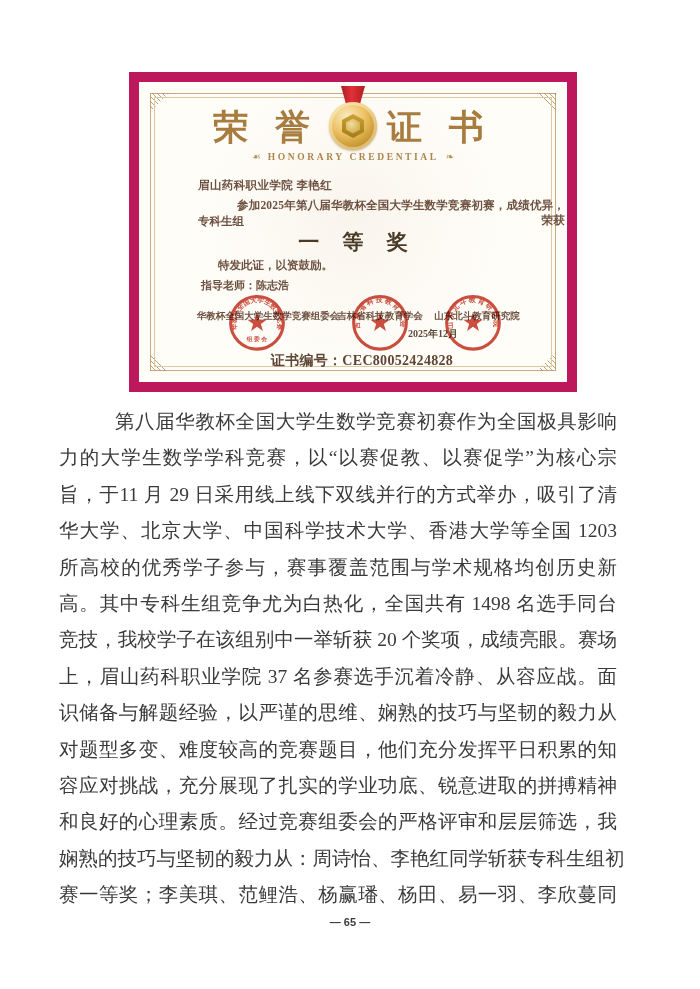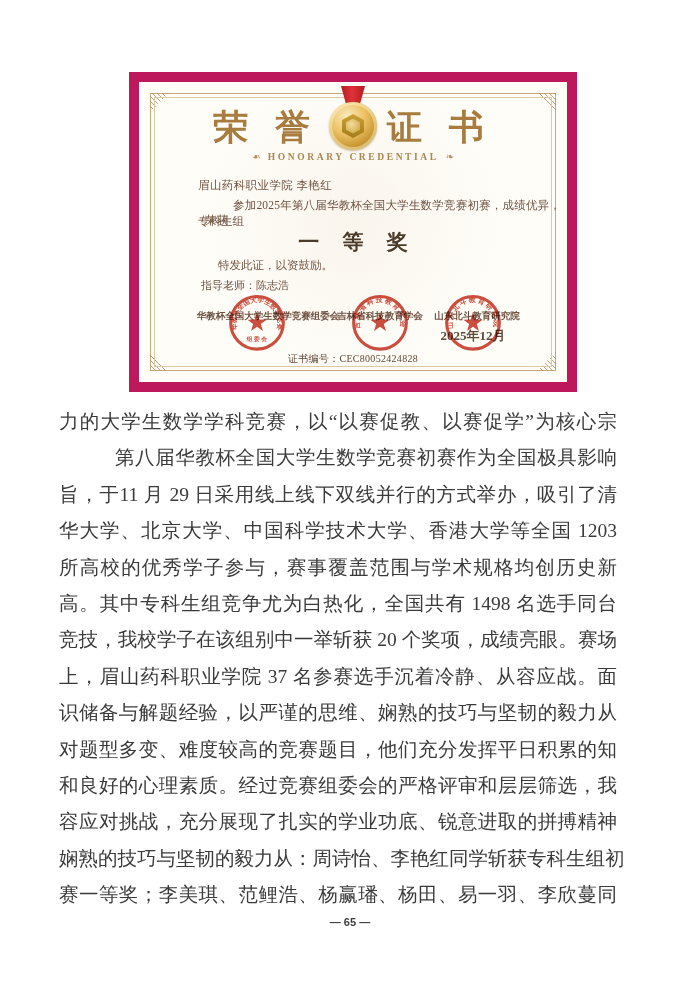--- a/index.html
+++ b/index.html
@@ -70,51 +70,51 @@
   .cert-subtitle-row{
     position:absolute;left:0;top:70px;width:100%;
     display:flex;align-items:center;justify-content:center;gap:7px;
     color:#b2905e;
   }
   .cert-subtitle{
     font-size:9.5px;font-weight:700;letter-spacing:2.6px;color:#ab8650;
   }
   .subtitle-orn{font-size:10px;line-height:1;}
 
-  .cert-text{position:absolute;color:#6d5140;font-weight:400;}
+  .cert-text{position:absolute;color:#6d5140;font-weight:700;text-align:right;}
   .cert-recipient{left:59px;top:96px;font-size:11.5px;letter-spacing:.4px;}
   .cert-achieve1{left:66px;top:116px;font-size:11.5px;text-indent:28px;letter-spacing:.2px;width:360px;}
   .cert-achieve2{left:59px;top:132px;font-size:11.5px;}
   .cert-award{
     left:0;top:146px;width:100%;text-align:center;
     font-size:21px;font-weight:700;color:#4a3a28;letter-spacing:9px;text-indent:9px;
   }
   .cert-issue{left:79px;top:176px;font-size:11.5px;}
   .cert-advisor{left:62px;top:196px;font-size:11px;}
 
   .issuer-label{
     position:absolute;top:228px;width:170px;text-align:center;
     font-size:9.5px;font-weight:600;color:#6d5140;z-index:1;white-space:nowrap;
   }
   .issuer-label.l0{left:44px;}
   .issuer-label.l1{left:156px;}
   .issuer-label.l2{left:253px;}
   .issuer-date{
-    position:absolute;left:269px;top:245px;width:130px;text-align:center;
-    font-size:13px;font-weight:600;color:#5d4a3a;z-index:1;
+    position:absolute;left:269px;top:245px;width:130px;text-align:left;
+    font-size:10px;font-weight:600;color:#5d4a3a;z-index:1;
   }
   .seal{
     position:absolute;z-index:2;mix-blend-mode:multiply;opacity:.88;
   }
   .seal.s0{left:87px;top:209px;}
   .seal.s1{left:210px;top:209px;}
   .seal.s2{left:303px;top:209px;}
   .cert-number{
     position:absolute;left:0;top:270px;width:100%;text-align:center;
-    font-size:10px;font-weight:400;color:#5f4636;letter-spacing:.3px;
+    font-size:14px;font-weight:700;color:#5f4636;letter-spacing:.3px;padding-left:9px;
   }
 
   
   .doc-body{
     position:absolute;left:59px;top:404px;width:558px;
     font-size:19.5px;color:#3a3a3a;line-height:36.4px;
   }
   .body-line{
     text-align:justify;text-align-last:justify;height:36.4px;white-space:nowrap;
   }
@@ -197,29 +197,29 @@
       <circle cx="40" cy="41" r="34" fill="none" stroke="#c43626" stroke-width="4"></circle>
       <path d="M40,28 L43.06,36.79 L52.36,36.98 L44.95,42.61 L47.64,51.52 L40,46.2 L32.36,51.52 L35.05,42.61 L27.64,36.98 L36.94,36.79 Z" fill="#c43626"></path>
       <text font-size="9" fill="#c43626" font-weight="bold" letter-spacing="2"><textPath href="#arc2" startOffset="50%" text-anchor="middle">山东北斗教育研究院</textPath></text>
     </svg>
 
     <div class="cert-number">证书编号：CEC80052424828</div>
   </div>
 </div>
 
 <div class="doc-body">
+  <div class="body-line first">第八届华教杯全国大学生数学竞赛初赛作为全国极具影响</div>
   <div class="body-line">力的大学生数学学科竞赛，以“以赛促教、以赛促学”为核心宗</div>
-  <div class="body-line first">第八届华教杯全国大学生数学竞赛初赛作为全国极具影响</div>
   <div class="body-line">旨，于11 月 29 日采用线上线下双线并行的方式举办，吸引了清</div>
   <div class="body-line">华大学、北京大学、中国科学技术大学、香港大学等全国 1203</div>
   <div class="body-line">所高校的优秀学子参与，赛事覆盖范围与学术规格均创历史新</div>
   <div class="body-line">高。其中专科生组竞争尤为白热化，全国共有 1498 名选手同台</div>
   <div class="body-line">竞技，我校学子在该组别中一举斩获 20 个奖项，成绩亮眼。赛场</div>
   <div class="body-line">上，眉山药科职业学院 37 名参赛选手沉着冷静、从容应战。面</div>
   <div class="body-line">识储备与解题经验，以严谨的思维、娴熟的技巧与坚韧的毅力从</div>
   <div class="body-line">对题型多变、难度较高的竞赛题目，他们充分发挥平日积累的知</div>
+  <div class="body-line">容应对挑战，充分展现了扎实的学业功底、锐意进取的拼搏精神</div>
   <div class="body-line">和良好的心理素质。经过竞赛组委会的严格评审和层层筛选，我</div>
-  <div class="body-line">容应对挑战，充分展现了扎实的学业功底、锐意进取的拼搏精神</div>
   <div class="body-line">娴熟的技巧与坚韧的毅力从：周诗怡、李艳红同学斩获专科生组初</div>
   <div class="body-line">赛一等奖；李美琪、范鲤浩、杨赢璠、杨田、易一羽、李欣蔓同</div>
 </div>
 
 <div class="page-footer">— 65 —</div>
 
 </body></html>

